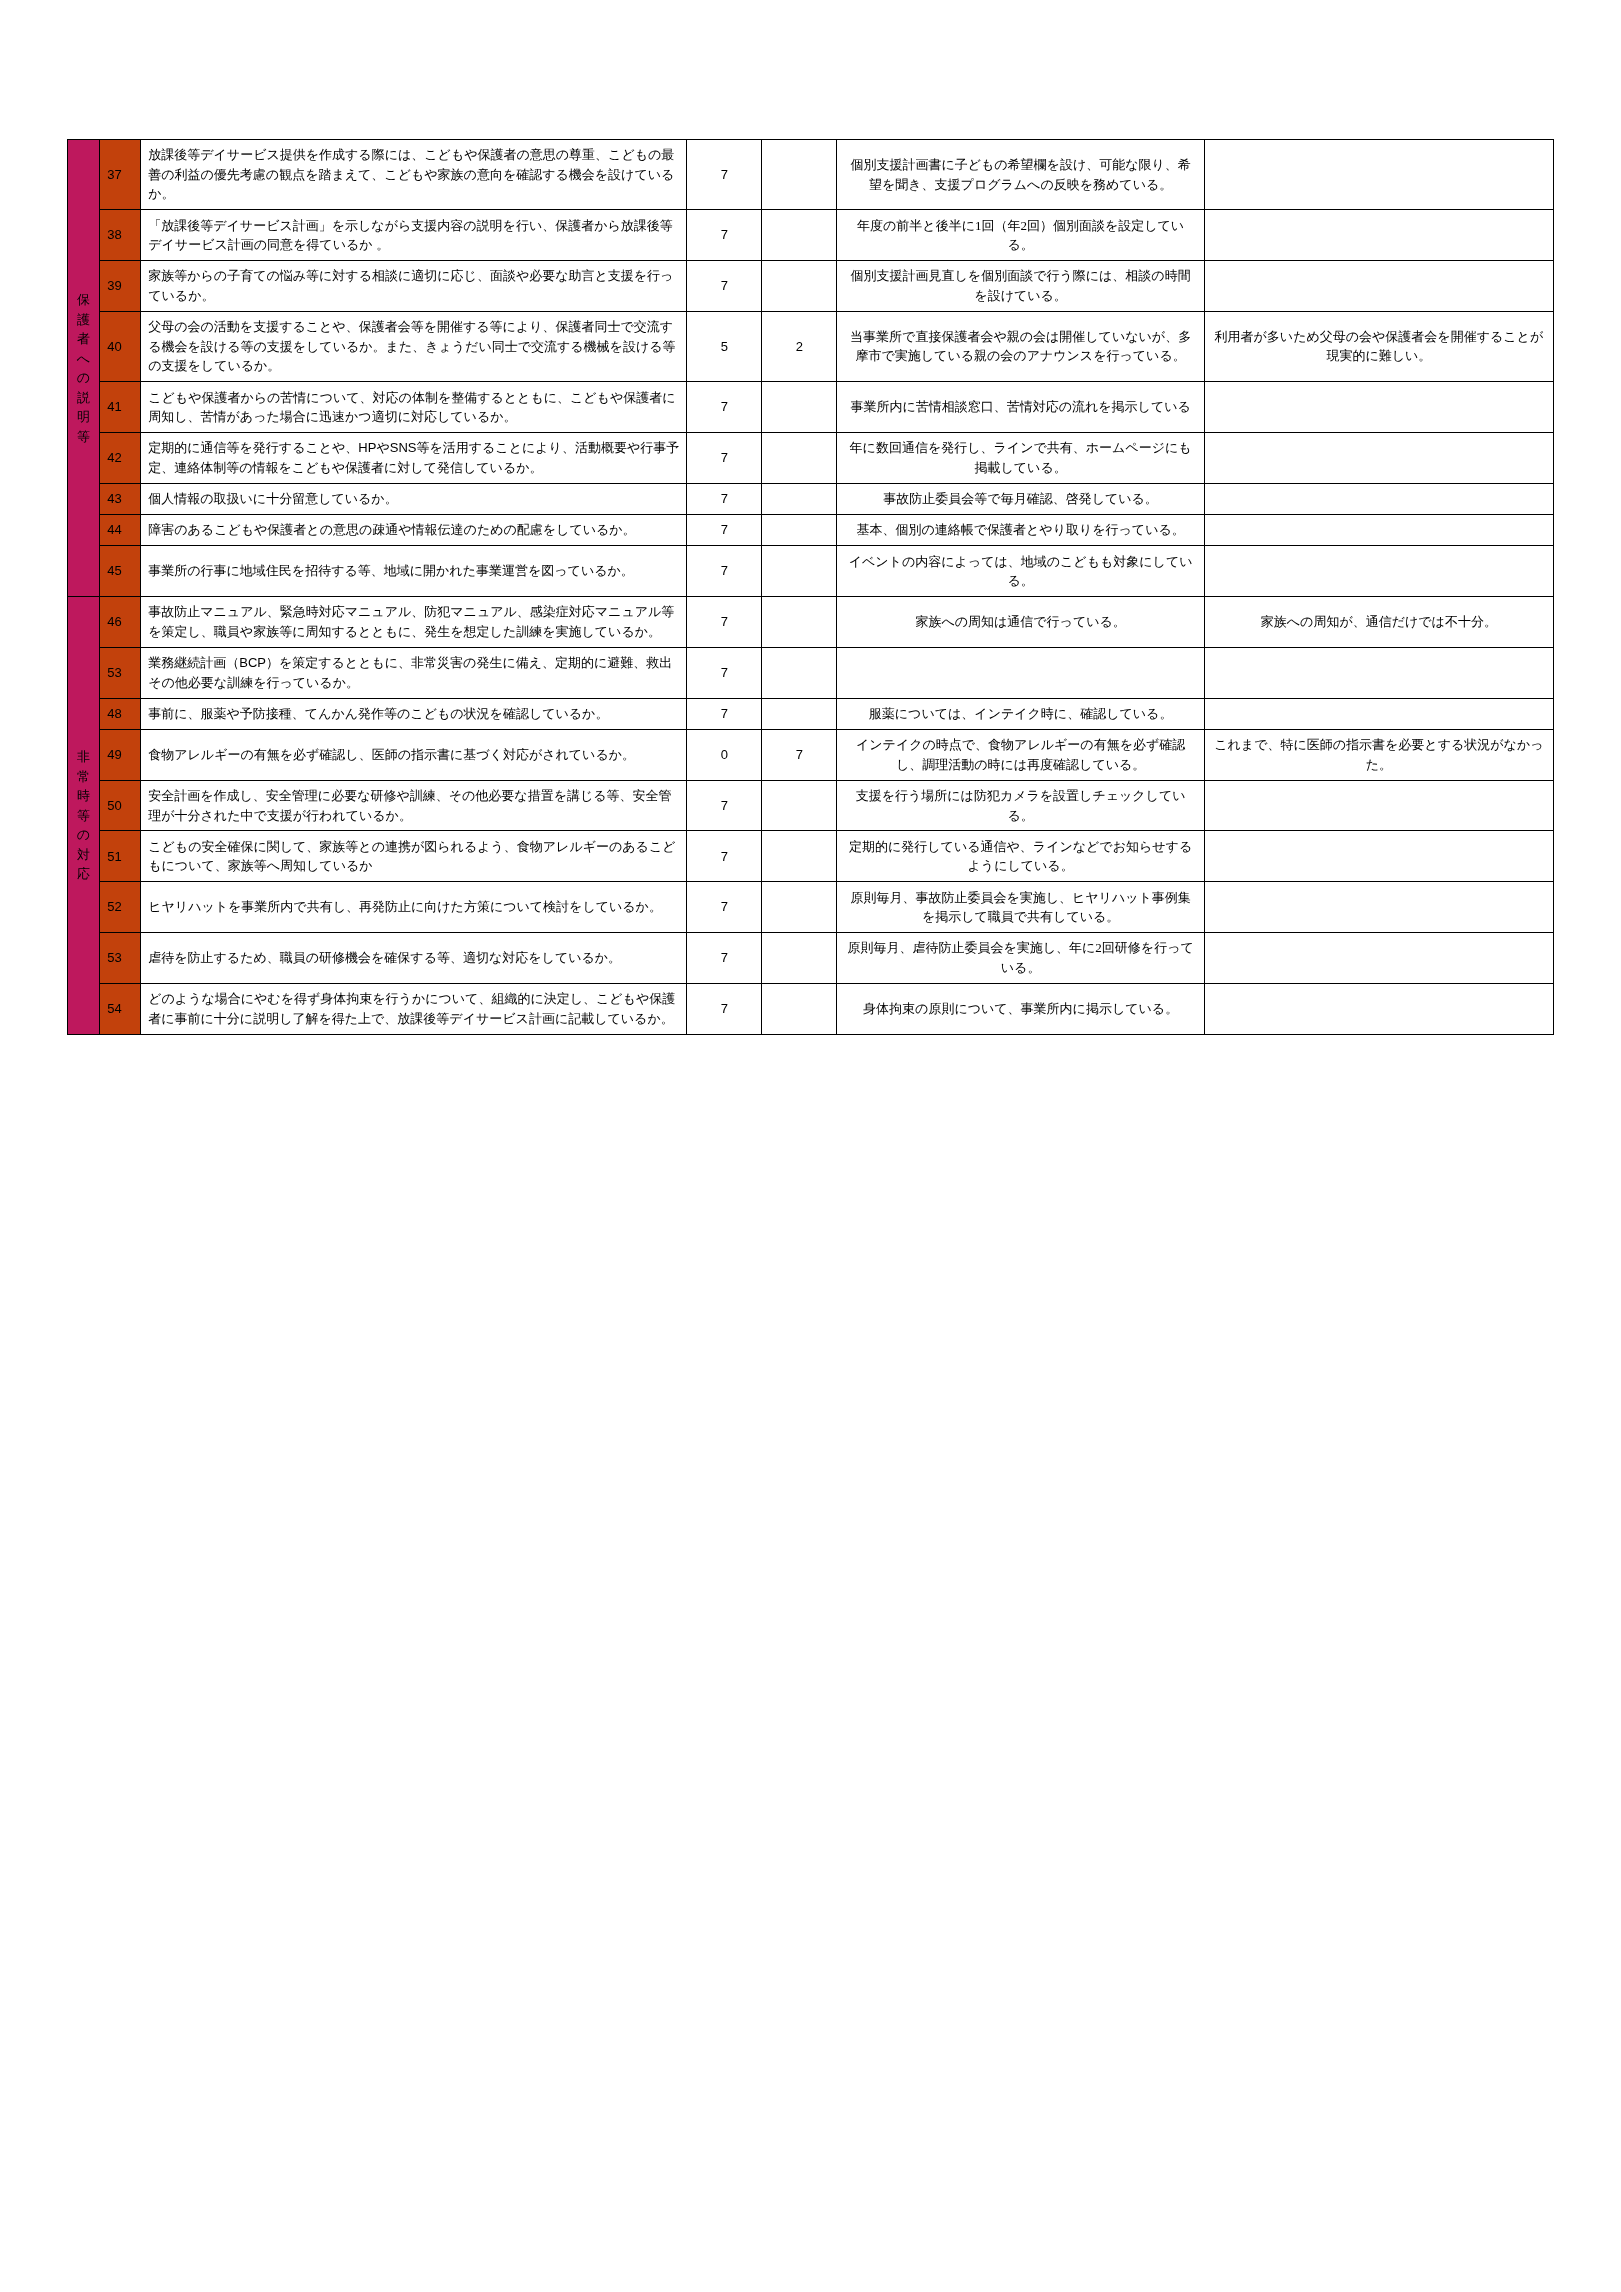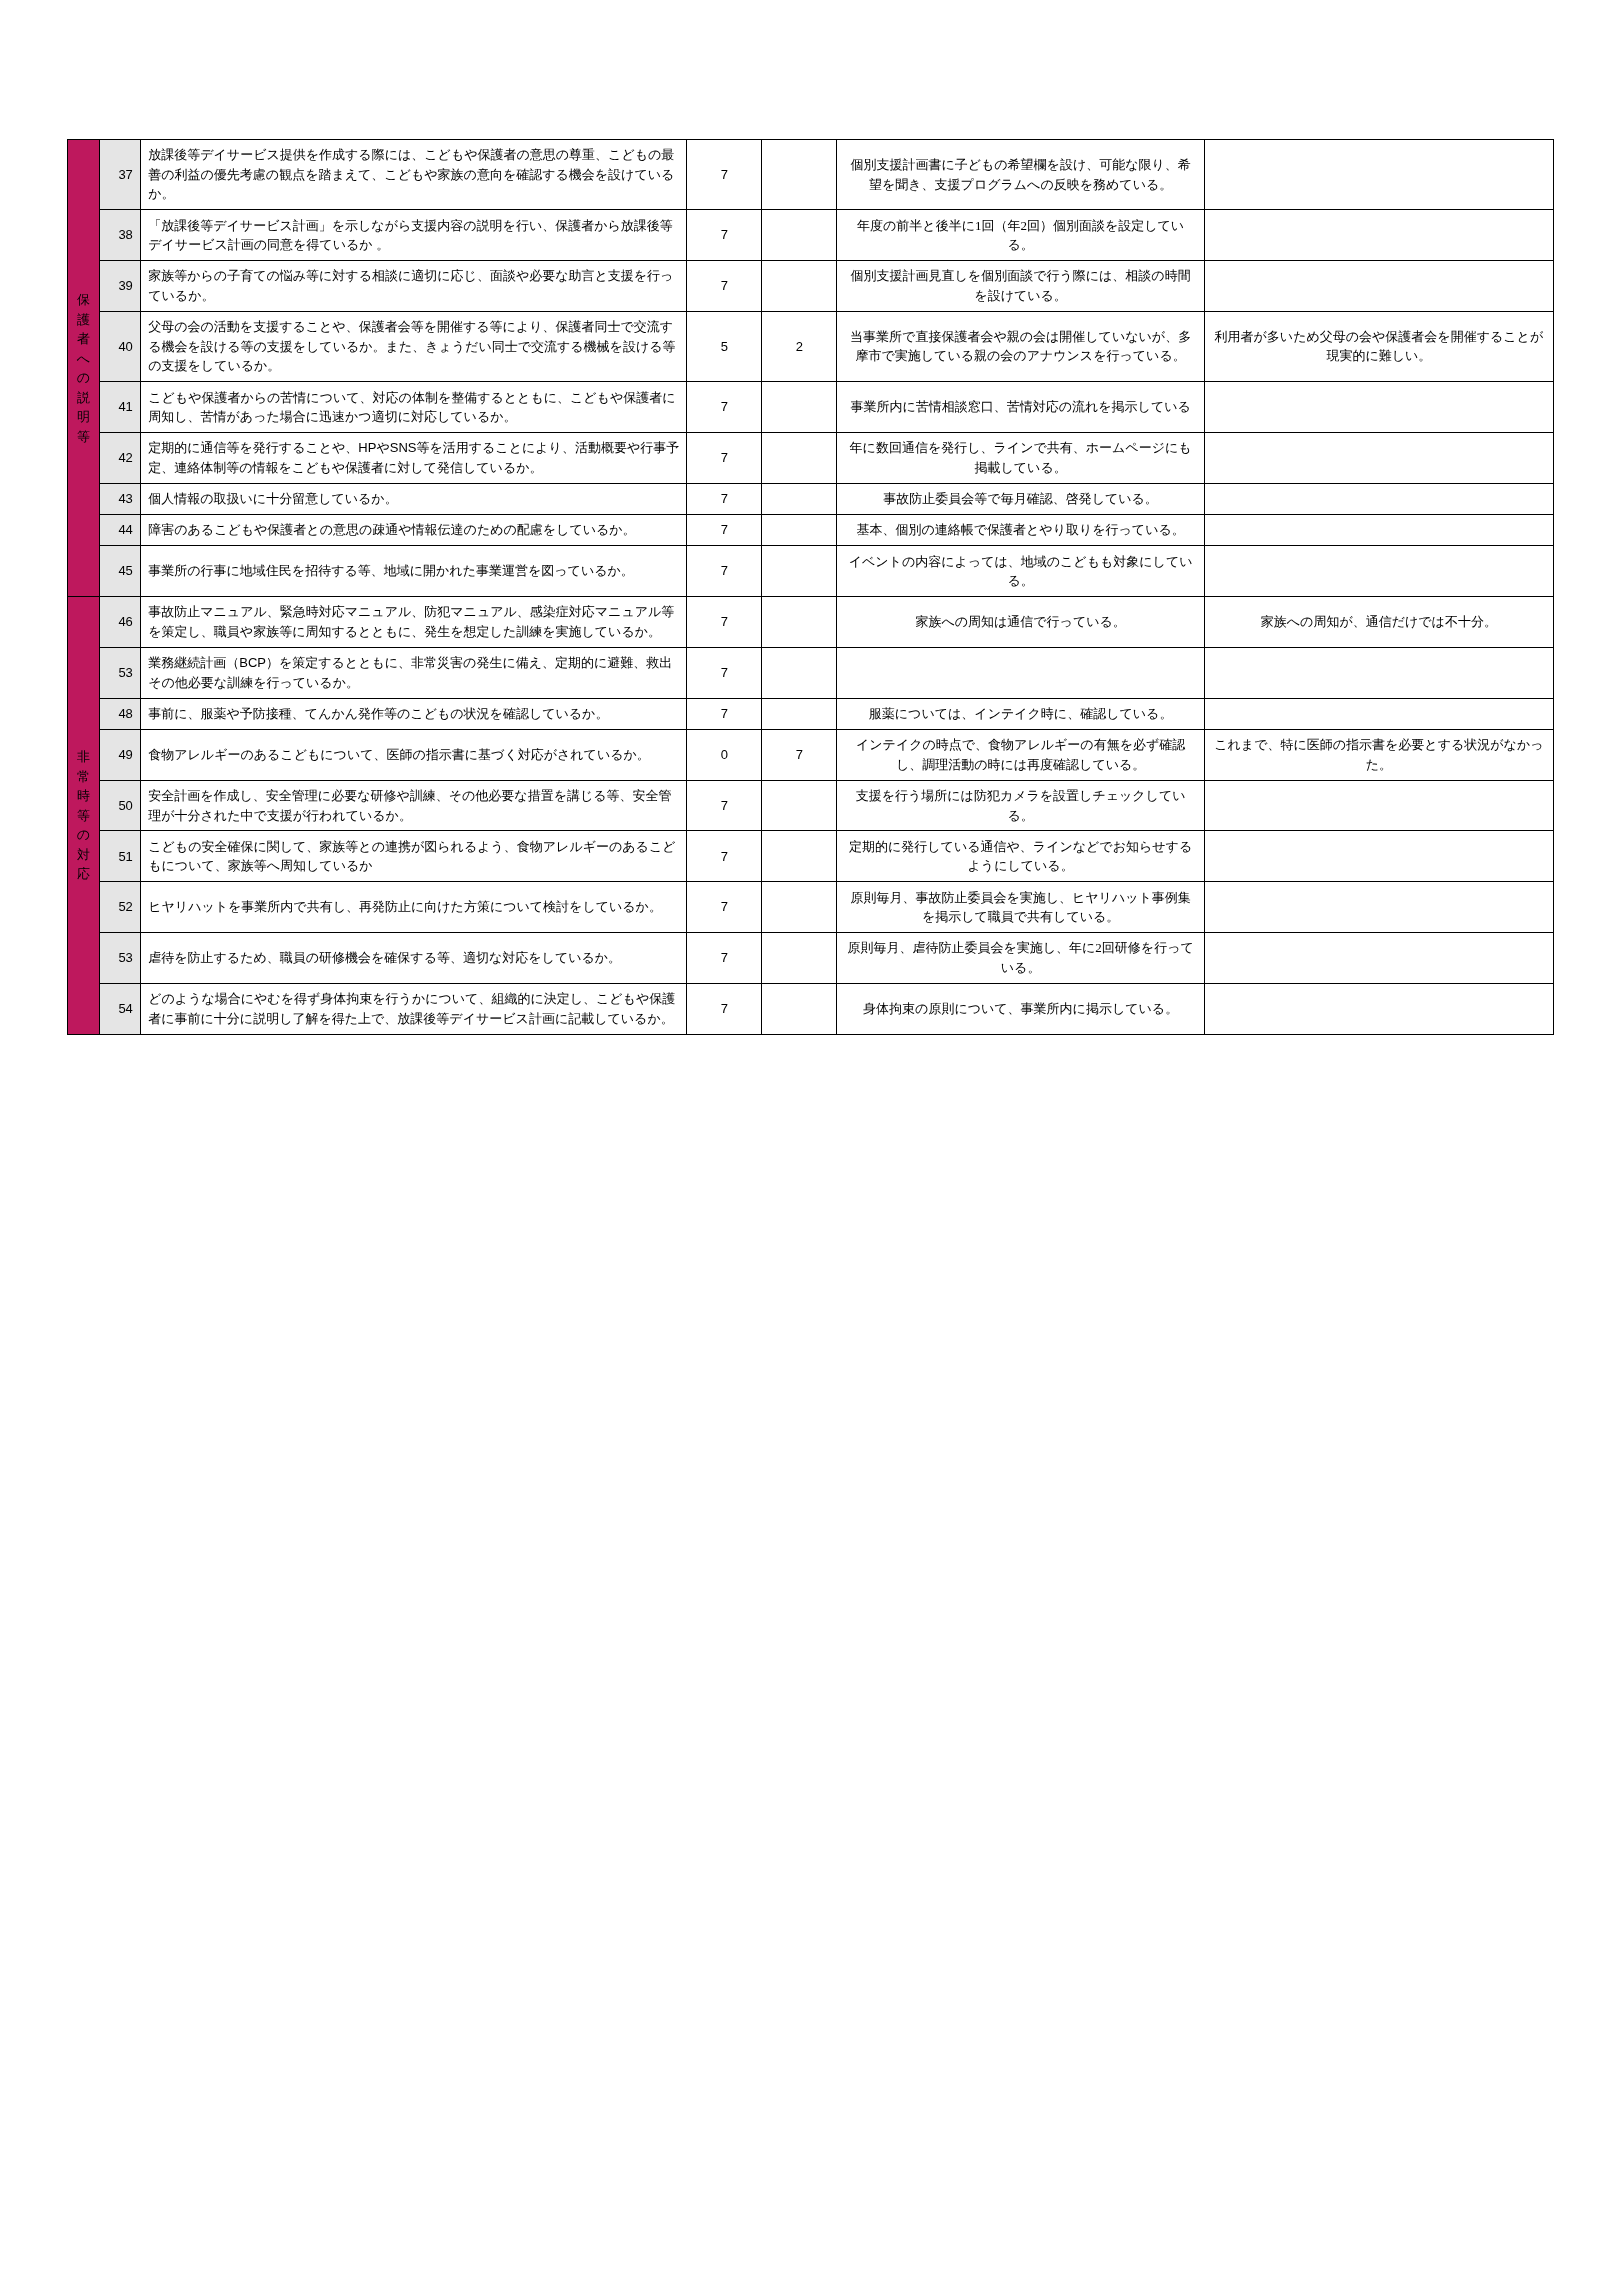--- a/index.html
+++ b/index.html
@@ -51,22 +51,22 @@
     padding: 3.6px 1.8px;
     letter-spacing: 0px;
   }
   td.group .vtext {
     display: block;
     writing-mode: horizontal-tb;
     white-space: normal;
     word-break: break-all;
   }
   td.no {
-    background: #e5e5e5;
-    text-align: right;
+    background: #c2410c;
+    text-align: left;
     font-size: 14.3px;
   }
   td.item {
     text-align: left;
   }
   td.score {
     text-align: center;
     font-size: 14.3px;
   }
   td.comment {
@@ -194,21 +194,21 @@
       <tr>
         <td class="no">48</td>
         <td class="item">事前に、服薬や予防接種、てんかん発作等のこどもの状況を確認しているか。</td>
         <td class="score">7</td>
         <td class="score"></td>
         <td class="comment">服薬については、インテイク時に、確認している。</td>
         <td class="note"></td>
       </tr>
       <tr>
         <td class="no">49</td>
-        <td class="item">食物アレルギーのあるこどもについて、医師の指示書に基づく対応がされているか。</td>
+        <td class="item">食物アレルギーの有無を必ず確認し、医師の指示書に基づく対応がされているか。</td>
         <td class="score">0</td>
         <td class="score">7</td>
         <td class="comment">インテイクの時点で、食物アレルギーの有無を必ず確認し、調理活動の時には再度確認している。</td>
         <td class="note">これまで、特に医師の指示書を必要とする状況がなかった。</td>
       </tr>
       <tr>
         <td class="no">50</td>
         <td class="item">安全計画を作成し、安全管理に必要な研修や訓練、その他必要な措置を講じる等、安全管理が十分された中で支援が行われているか。</td>
         <td class="score">7</td>
         <td class="score"></td>

